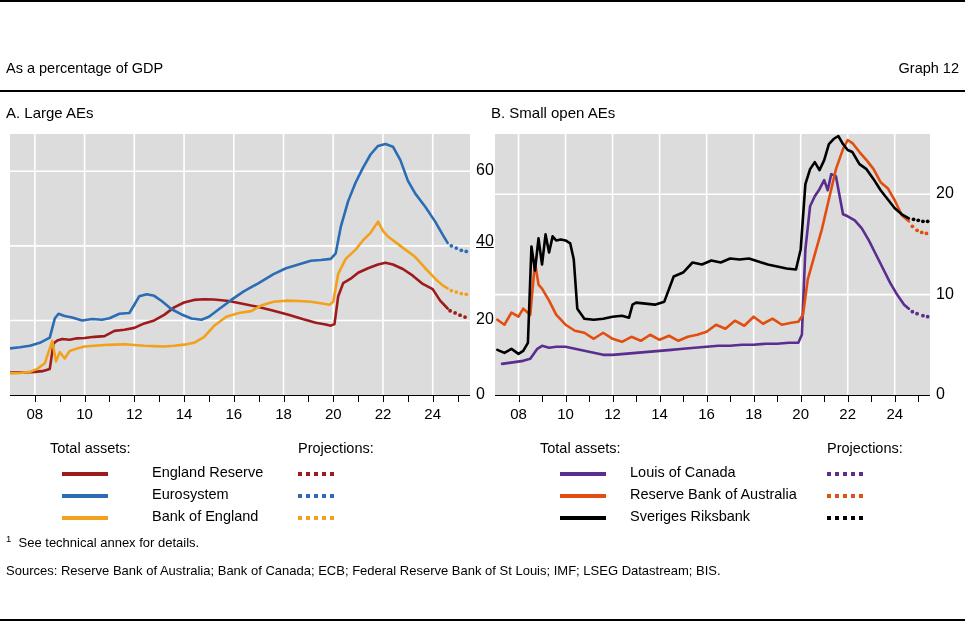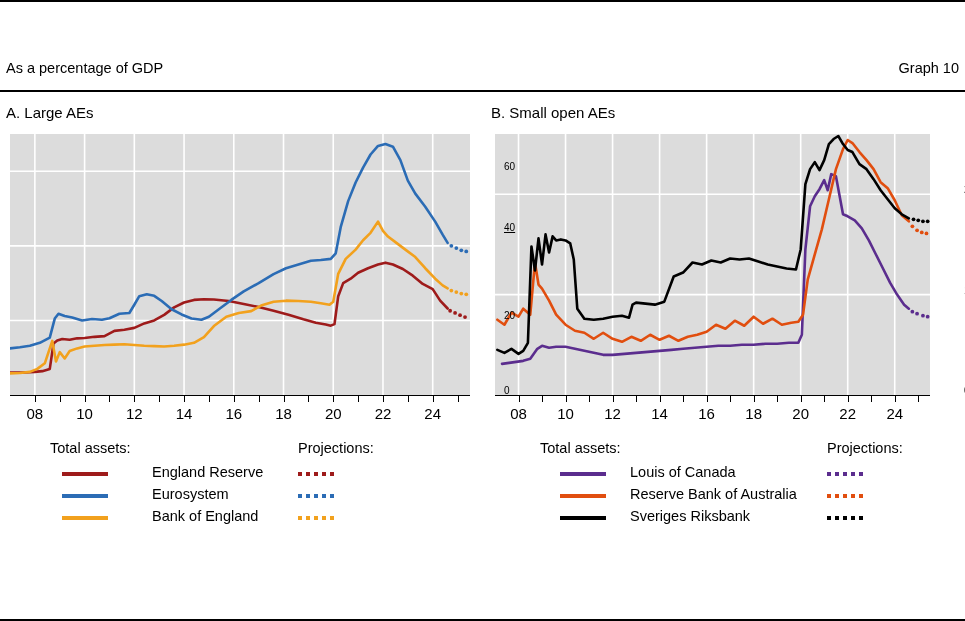--- a/index.html
+++ b/index.html
@@ -25,21 +25,21 @@
   #ptA{left:6px;top:104px;}
   #ptB{left:491px;top:104px;}
 
   
   .plot{position:absolute;top:134px;height:261px;background:#dcdcdc;}
   #plotA{left:10px;width:460px;}
   #plotB{left:495px;width:435px;}
   .plot svg{display:block;width:100%;height:100%;}
 
   
-  .ylab{position:absolute;font-size:10px;text-align:left;margin-left:28px;}
+  .ylab{position:absolute;font-size:16px;text-align:left;}
   .xlab{position:absolute;font-size:15px;text-align:center;width:40px;}
   .xaxisline{position:absolute;height:1px;background:#000;}
   .tick{position:absolute;width:1px;background:#000;}
   .lg-head{position:absolute;font-size:14.5px;}
   .lg-swatch{position:absolute;height:4px;width:46px;top:8px;}
   .lg-text{position:absolute;left:56px;top:0px;font-size:14.5px;white-space:nowrap;}
   .lg-dots{position:absolute;height:4px;width:46px;top:8px;}
   .lg-dots i{display:inline-block;width:4px;height:4px;margin-right:4px;vertical-align:top;}
 
   
@@ -50,21 +50,21 @@
   .btm-rule{position:absolute;left:0;bottom:0;width:965px;height:2px;background:#000;}
 </style>
 </head>
 <body>
 
 <div class="page">
 
   <div class="hdr-rule-top"></div>
 
   <div class="subtitle">As a percentage of GDP</div>
-  <div class="graphno">Graph 10</div>
+  <div class="graphno">Graph 12</div>
   <div class="hdr-rule"></div>
 
   <div class="ptitle" id="ptA">A. Large AEs</div>
   <div class="ptitle" id="ptB">B. Small open AEs</div>
 
   <div class="plot" id="plotA">
     <svg id="svgA" viewBox="0 0 460 261" preserveAspectRatio="none">
         <line x1="0" y1="186.42857142857144" x2="460" y2="186.42857142857144" stroke="#ffffff" stroke-width="1.6"></line>
         <line x1="0" y1="111.85714285714286" x2="460" y2="111.85714285714286" stroke="#ffffff" stroke-width="1.6"></line>
         <line x1="0" y1="37.285714285714306" x2="460" y2="37.285714285714306" stroke="#ffffff" stroke-width="1.6"></line>
@@ -121,21 +121,21 @@
         <circle cx="418.54" cy="85.33" r="1.9" fill="#000000"></circle>
         <circle cx="423.24" cy="86.33" r="1.9" fill="#000000"></circle>
         <circle cx="427.95" cy="87.33" r="1.9" fill="#000000"></circle>
         <circle cx="432.65" cy="87.33" r="1.9" fill="#000000"></circle>
       </svg>
   </div>
 
   <div id="axesA">
       <div class="ylab" style="left: 476px; top: 385px;">0</div>
       <div class="ylab" style="left: 476px; top: 310.429px;">20</div>
-      <div class="ylab" style="left: 476px; top: 222px; text-decoration: underline;">40</div>
+      <div class="ylab" style="left: 476px; top: 232px; text-decoration: underline;">40</div>
       <div class="ylab" style="left: 476px; top: 161.286px;">60</div>
       <div class="xaxisline" style="left: 10px; top: 395px; width: 460px;"></div>
       <div class="tick" style="left: 34.8649px; top: 395px; height: 7px;"></div>
       <div class="tick" style="left: 84.5946px; top: 395px; height: 7px;"></div>
       <div class="tick" style="left: 134.324px; top: 395px; height: 7px;"></div>
       <div class="tick" style="left: 184.054px; top: 395px; height: 7px;"></div>
       <div class="tick" style="left: 233.784px; top: 395px; height: 7px;"></div>
       <div class="tick" style="left: 283.514px; top: 395px; height: 7px;"></div>
       <div class="tick" style="left: 333.243px; top: 395px; height: 7px;"></div>
       <div class="tick" style="left: 382.973px; top: 395px; height: 7px;"></div>
@@ -213,14 +213,16 @@
       <div class="lg-text" style="position: absolute; left: 630px; top: 464px;">Louis of Canada</div>
       <div class="lg-dots" style="left: 827px; top: 472px;"><i style="background: rgb(91, 45, 142);"></i><i style="background: rgb(91, 45, 142);"></i><i style="background: rgb(91, 45, 142);"></i><i style="background: rgb(91, 45, 142);"></i><i style="background: rgb(91, 45, 142);"></i></div>
       <div class="lg-swatch" style="background: rgb(225, 78, 15); left: 560px; top: 494px;"></div>
       <div class="lg-text" style="position: absolute; left: 630px; top: 486px;">Reserve Bank of Australia</div>
       <div class="lg-dots" style="left: 827px; top: 494px;"><i style="background: rgb(225, 78, 15);"></i><i style="background: rgb(225, 78, 15);"></i><i style="background: rgb(225, 78, 15);"></i><i style="background: rgb(225, 78, 15);"></i><i style="background: rgb(225, 78, 15);"></i></div>
       <div class="lg-swatch" style="background: rgb(0, 0, 0); left: 560px; top: 516px;"></div>
       <div class="lg-text" style="position: absolute; left: 630px; top: 508px;">Sveriges Riksbank</div>
       <div class="lg-dots" style="left: 827px; top: 516px;"><i style="background: rgb(0, 0, 0);"></i><i style="background: rgb(0, 0, 0);"></i><i style="background: rgb(0, 0, 0);"></i><i style="background: rgb(0, 0, 0);"></i><i style="background: rgb(0, 0, 0);"></i></div>
     </div>
 
+  <div class="fn" style="top:533px"><sup>1</sup>&nbsp; <span>See technical annex for details.</span></div>
+  <div class="src" style="top:563px">Sources: Reserve Bank of Australia; Bank of Canada; ECB; Federal Reserve Bank of St Louis; IMF; LSEG Datastream; BIS.</div>
   <div class="btm-rule"></div>
 </div>
 
 </body></html>

